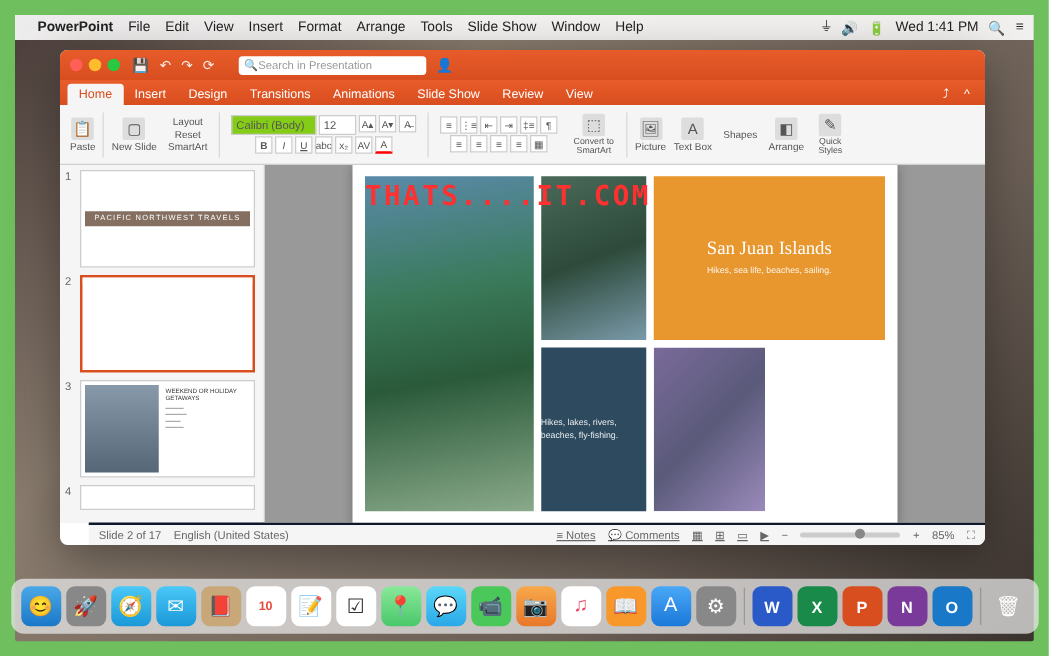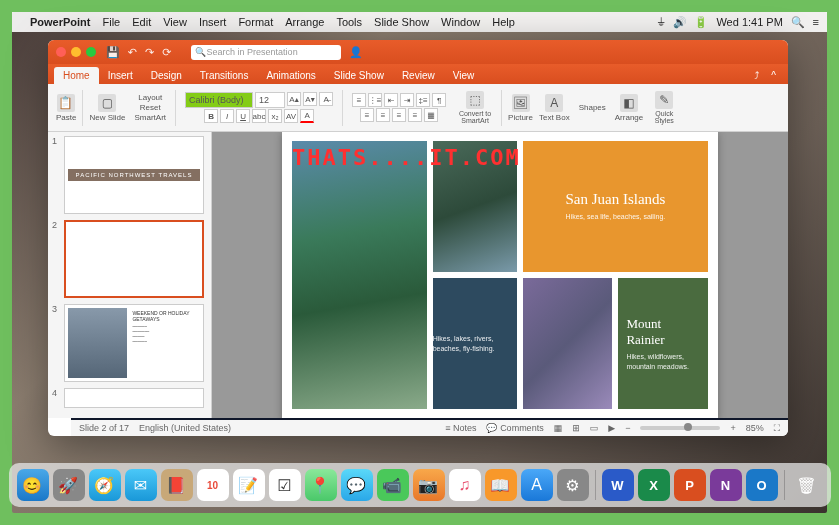--- a/index.html
+++ b/index.html
@@ -57,21 +57,21 @@
 .c3 { grid-row:1/3; background:linear-gradient(170deg,#5a8aaa 0%,#3a7a5a 35%,#2a5a3a 60%,#8aaa8a 100%); }
 .c4 { background:#2d4a5f; }
 .c5 { display:grid; grid-template-columns:1fr 1fr; gap:6px; padding:0; }
 .c5a { background:linear-gradient(135deg,#7a6a9a,#5a5a7a,#9a8aba); position:relative; }
 .c5b { background:#4a6b3f; padding:8px; color:#fff; display:flex; flex-direction:column; justify-content:center; }
 .cell h3 { font-size:15px; font-weight:400; margin-bottom:4px; font-family:Georgia,serif; }
 .cell p { font-size:7px; opacity:0.9; line-height:1.3; }
 .watermark { position:absolute; top:14px; left:10px; font-size:22px; font-weight:700; color:#ff3030; letter-spacing:2px; font-family:monospace; pointer-events:none; z-index:10; }
 .statusbar { height:18px; background:#f5f5f5; border-top:2px solid #0f172a; display:flex; align-items:center; padding:0 8px; font-size:9px; color:#666; gap:10px;margin-left:23px; }
 .statusbar .spacer { flex:1; }
-.sbbtn { cursor:default; }
+.sbbtn { cursor:default;text-decoration:underline; }
 .zoombar { width:80px; height:4px; background:#ccc; border-radius:2px; position:relative; }
 .zoombar::after { content:''; position:absolute; left:55%; top:-3px; width:8px; height:8px; background:#888; border-radius:50%; }
 .dock { position:absolute; bottom:6px; left:50%; transform:translateX(-50%); height:44px; background:rgba(230,230,230,0.75); border-radius:10px; display:flex; align-items:center; padding:4px 8px; gap:4px; }
 .dockicon { width:32px; height:32px; border-radius:7px; display:flex; align-items:center; justify-content:center; font-size:16px; color:#fff; }
 .docksep { width:1px; height:30px; background:rgba(0,0,0,0.2); margin:0 2px; }
 </style>
 </head>
 <body>
 
 <div class="desktop">
@@ -256,24 +256,20 @@
           <div class="cell c2">
             <h3>San Juan Islands</h3>
             <p>Hikes, sea life, beaches, sailing.</p>
           </div>
           <div class="cell c3"></div>
           <div class="cell c4">
             <p>Hikes, lakes, rivers, beaches, fly-fishing.</p>
           </div>
           <div class="cell c5">
             <div class="c5a"></div>
-            <div class="c5b">
-              <h3 style="font-size:13px">Mount Rainier</h3>
-              <p>Hikes, wildflowers, mountain meadows.</p>
-            </div>
           </div>
         </div>
       </div>
     </div>
 
     <div class="statusbar">
       <span>Slide 2 of 17</span>
       <span>English (United States)</span>
       <span class="spacer"></span>
       <span class="sbbtn">≡ <span>Notes</span></span>

